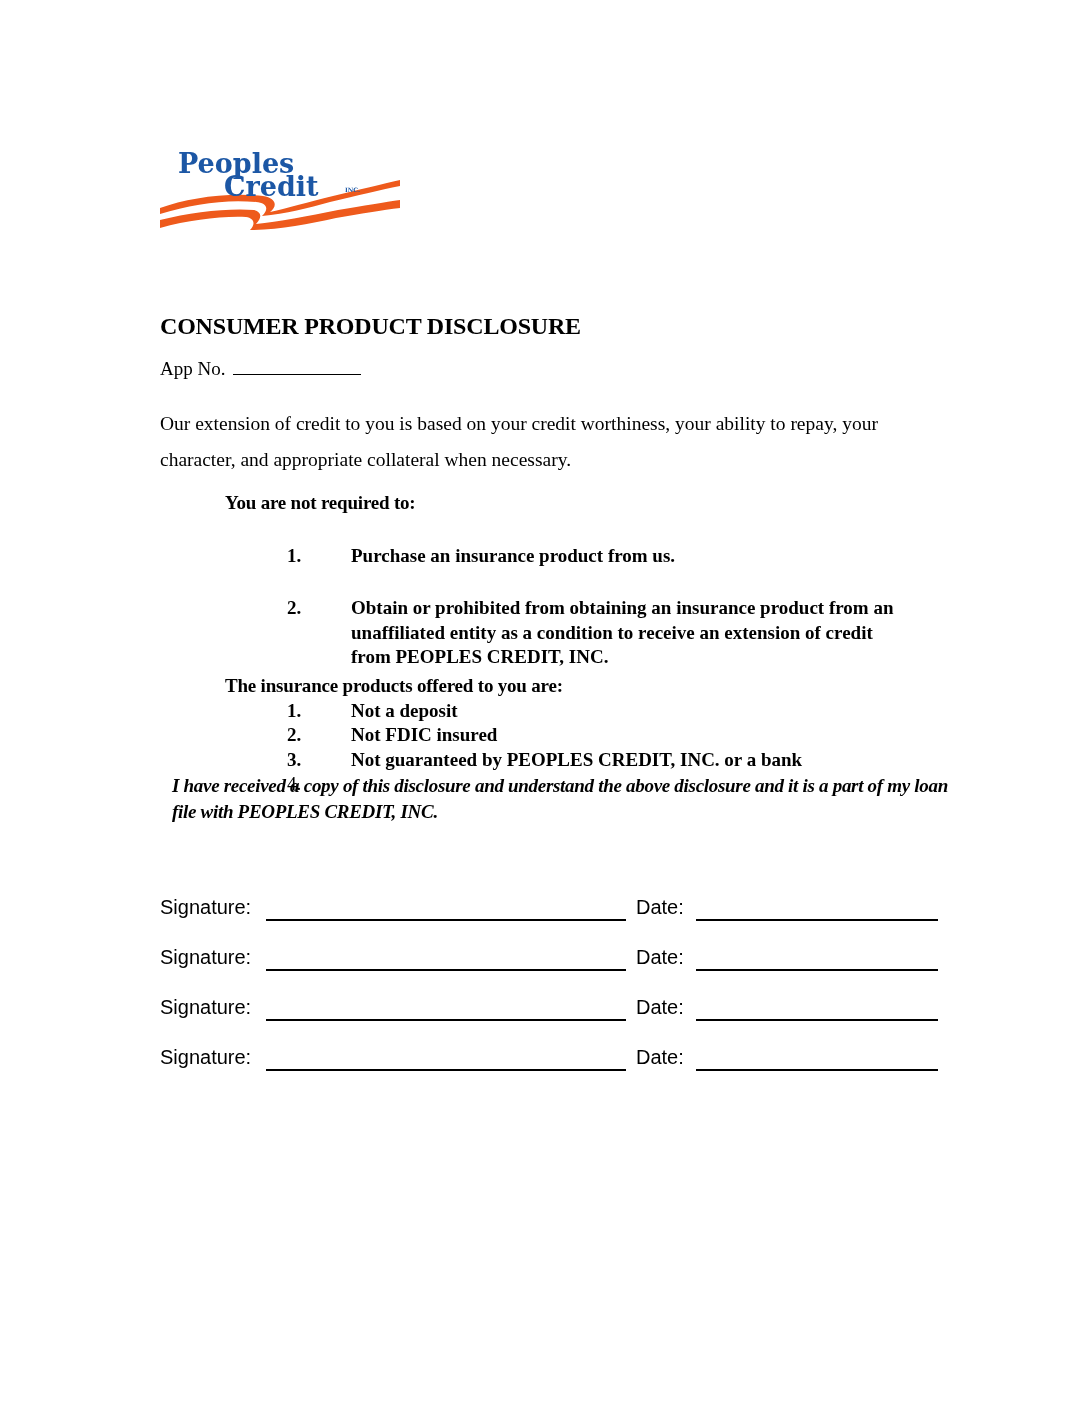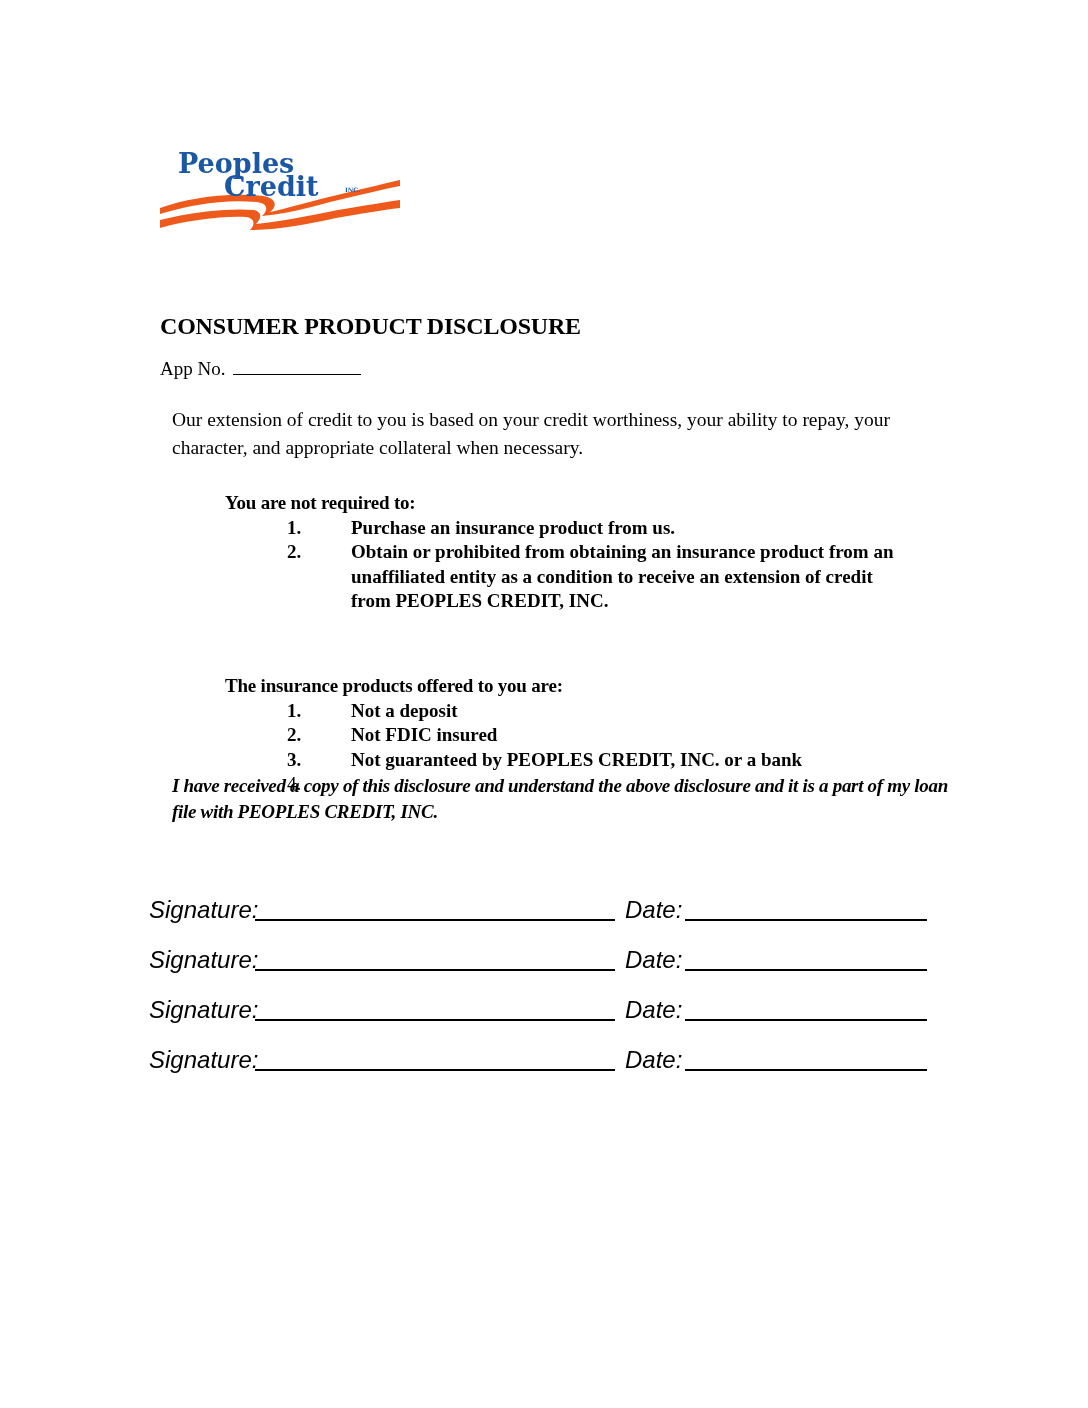--- a/index.html
+++ b/index.html
@@ -10,35 +10,35 @@
     .logo svg { width: 100%; height: 100%; }
     .logo-text { font-family: "DejaVu Serif", serif; font-weight: bold; fill: #1c57a5; }
 
     .serif { font-family: "Liberation Serif", serif; }
     .sans { font-family: "Liberation Sans", sans-serif; }
 
     .title { position: absolute; left: 160px; top: 313px; font-size: 24px; font-weight: bold; letter-spacing: -0.2px; }
     .appno { position: absolute; left: 160px; top: 356px; font-size: 19px; }
     .appno .blank { display: inline-block; width: 128px; border-bottom: 1.3px solid #000; margin-left: 8px; height: 18px; vertical-align: baseline; }
 
-    .intro { position: absolute; left: 172px; top: 406px; width: 780px; font-size: 19.5px; line-height: 28px; }
+    .intro { position: absolute; left: 160px; top: 406px; width: 780px; font-size: 19.5px; line-height: 36px; }
 
     .section { position: absolute; left: 225px; font-size: 19px; font-weight: bold; line-height: 24.5px; font-stretch: condensed; }
     .section .heading { letter-spacing: -0.2px; margin-top: 12px; }
     .section ol { list-style: none; margin: 0; padding: 0; }
     .section li { position: relative; padding-left: 126px; }
     .section li .num { position: absolute; left: 62px; top: 0; }
     .section li .num.plain { font-weight: normal; }
     .s1 { top: 479px; width: 680px; }
-    .s1 li .txt { display: block; width: 560px; }
+    .s1 li .txt { display: block; width: 560px; margin-top: 28px; }
     .s2 { top: 662px; width: 680px; }
 
     .ack { position: absolute; left: 172px; top: 773px; width: 790px; font-size: 19px; font-weight: bold; font-style: italic; line-height: 26px; letter-spacing: -0.3px; }
 
-    .sig-row { position: absolute; left: 149px; width: 780px; height: 30px; font-size: 24px; font-style: italic; }
+    .sig-row { position: absolute; left: 160px; width: 780px; height: 30px; font-size: 20px; }
     .sig-row .lbl { position: absolute; top: 0; }
     .sig-row .line { position: absolute; border-bottom: 2px solid #000; height: 0; }
     .sig-row .sig-lbl { left: 0; }
     .sig-row .sig-line { left: 106px; width: 360px; top: 23px; }
     .sig-row .date-lbl { left: 476px; }
     .sig-row .date-line { left: 536px; width: 242px; top: 23px; }
   </style>
 </head>
 <body>
 

